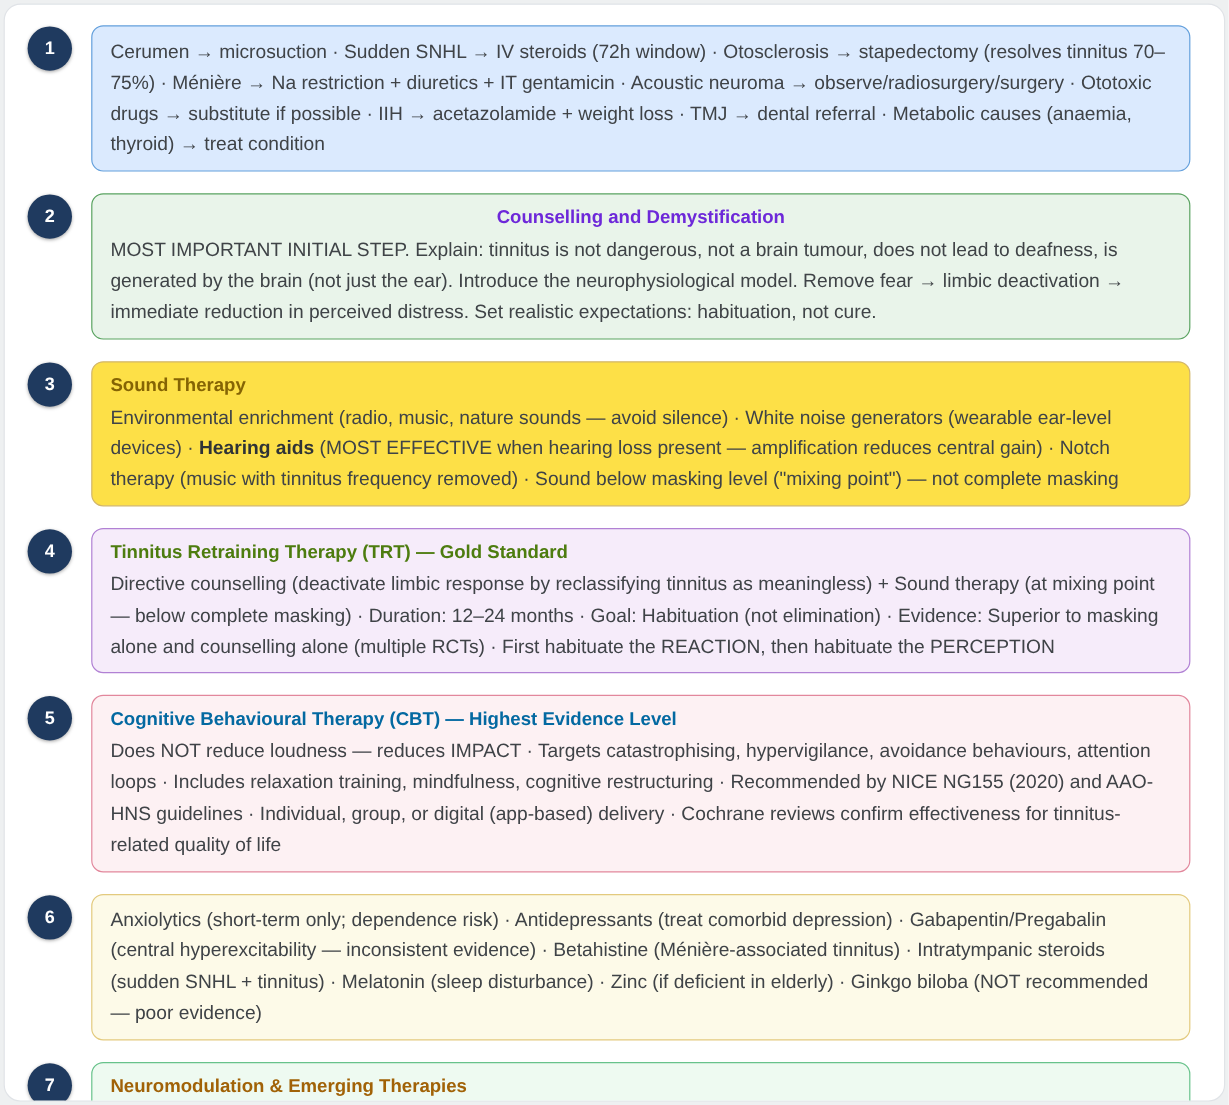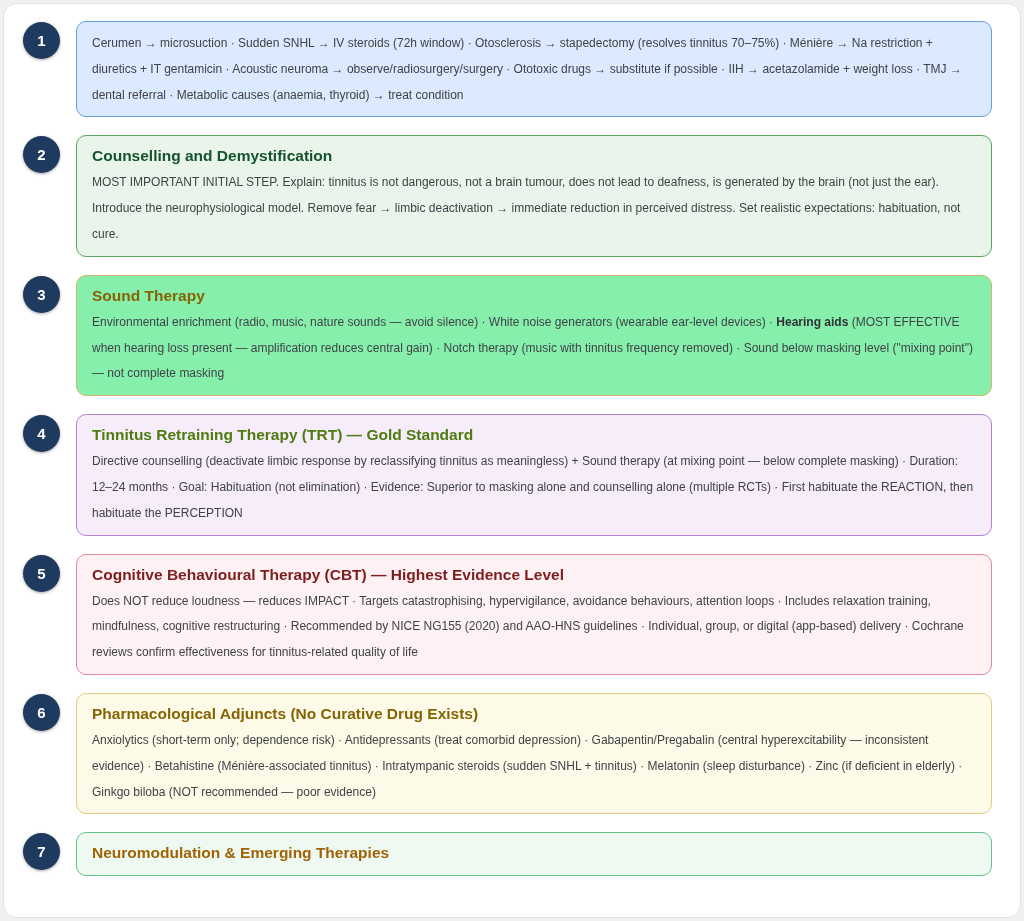--- a/index.html
+++ b/index.html
@@ -46,21 +46,21 @@
     border-radius: 10px;
     padding: 9px 15px 8px 15px;
   }
   .section-title {
     font-size: 15.5px;
     font-weight: bold;
     line-height: 22px;
     margin-bottom: 3px;
   }
   .section-body {
-    font-size: 12px;
+    font-size: 16px;
     line-height: 25.8px;
     color: #3f4347;
   }
   .section-body strong { color: #2f3336; }
 </style>
 </head>
 <body>
 
 <div class="canvas" style="background: rgb(238, 240, 241);">
   <div class="card" style="background: rgb(255, 255, 255); border-color: rgb(224, 227, 231);">
@@ -68,53 +68,52 @@
   <div class="step-row">
     <div class="badge" style="background: rgb(31, 58, 95); color: rgb(255, 255, 255);">1</div>
     <div class="section-card" style="background: rgb(219, 234, 254); border-color: rgb(100, 160, 220);">
       <div class="section-body"><span>Cerumen → microsuction · Sudden SNHL → IV steroids (72h window) · Otosclerosis → stapedectomy (resolves tinnitus 70–75%) · Ménière → Na restriction + diuretics + IT gentamicin · Acoustic neuroma → observe/radiosurgery/surgery · Ototoxic drugs → substitute if possible · IIH → acetazolamide + weight loss · TMJ → dental referral · Metabolic causes (anaemia, thyroid) → treat condition</span></div>
     </div>
   </div>
 
   <div class="step-row">
     <div class="badge" style="background: rgb(31, 58, 95); color: rgb(255, 255, 255);">2</div>
     <div class="section-card" style="background: rgb(233, 244, 234); border-color: rgb(90, 163, 97);">
-      <div class="section-title" style="color: #14532d;">Counselling and Demystification</div>
+      <div class="section-title" style="color: #6d28d9; text-align: center;">Counselling and Demystification</div>
       <div class="section-body"><span>MOST IMPORTANT INITIAL STEP. Explain: tinnitus is not dangerous, not a brain tumour, does not lead to deafness, is generated by the brain (not just the ear). Introduce the neurophysiological model. Remove fear → limbic deactivation → immediate reduction in perceived distress. Set realistic expectations: habituation, not cure.</span></div>
     </div>
   </div>
 
   <div class="step-row">
     <div class="badge" style="background: rgb(31, 58, 95); color: rgb(255, 255, 255);">3</div>
-    <div class="section-card" style="background: #86efac; border-color: rgb(210, 182, 106);">
+    <div class="section-card" style="background: #fde047; border-color: rgb(210, 182, 106);">
       <div class="section-title" style="color: rgb(133, 100, 4);">Sound Therapy</div>
       <div class="section-body"><span>Environmental enrichment (radio, music, nature sounds — avoid silence) · White noise generators (wearable ear-level devices) · </span><strong>Hearing aids</strong><span> (MOST EFFECTIVE when hearing loss present — amplification reduces central gain) · Notch therapy (music with tinnitus frequency removed) · Sound below masking level ("mixing point") — not complete masking</span></div>
     </div>
   </div>
 
   <div class="step-row">
     <div class="badge" style="background: rgb(31, 58, 95); color: rgb(255, 255, 255);">4</div>
     <div class="section-card" style="background: rgb(246, 236, 250); border-color: rgb(177, 129, 212);">
       <div class="section-title" style="color: #4d7c0f;">Tinnitus Retraining Therapy (TRT) — Gold Standard</div>
       <div class="section-body"><span>Directive counselling (deactivate limbic response by reclassifying tinnitus as meaningless) + Sound therapy (at mixing point — below complete masking) · Duration: 12–24 months · Goal: Habituation (not elimination) · Evidence: Superior to masking alone and counselling alone (multiple RCTs) · First habituate the REACTION, then habituate the PERCEPTION</span></div>
     </div>
   </div>
 
   <div class="step-row">
     <div class="badge" style="background: rgb(31, 58, 95); color: rgb(255, 255, 255);">5</div>
     <div class="section-card" style="background: rgb(253, 241, 243); border-color: rgb(226, 135, 156);">
-      <div class="section-title" style="color: #7f1d1d;">Cognitive Behavioural Therapy (CBT) — Highest Evidence Level</div>
+      <div class="section-title" style="color: #0369a1;">Cognitive Behavioural Therapy (CBT) — Highest Evidence Level</div>
       <div class="section-body"><span>Does NOT reduce loudness — reduces IMPACT · Targets catastrophising, hypervigilance, avoidance behaviours, attention loops · Includes relaxation training, mindfulness, cognitive restructuring · Recommended by NICE NG155 (2020) and AAO-HNS guidelines · Individual, group, or digital (app-based) delivery · Cochrane reviews confirm effectiveness for tinnitus-related quality of life</span></div>
     </div>
   </div>
 
   <div class="step-row">
     <div class="badge" style="background: rgb(31, 58, 95); color: rgb(255, 255, 255);">6</div>
     <div class="section-card" style="background: rgb(253, 250, 232); border-color: rgb(227, 202, 126);">
-      <div class="section-title" style="color: rgb(133, 100, 4);">Pharmacological Adjuncts (No Curative Drug Exists)</div>
       <div class="section-body"><span>Anxiolytics (short-term only; dependence risk) · Antidepressants (treat comorbid depression) · Gabapentin/Pregabalin (central hyperexcitability — inconsistent evidence) · Betahistine (Ménière-associated tinnitus) · Intratympanic steroids (sudden SNHL + tinnitus) · Melatonin (sleep disturbance) · Zinc (if deficient in elderly) · Ginkgo biloba (NOT recommended — poor evidence)</span></div>
     </div>
   </div>
 
   <div class="step-row">
     <div class="badge" style="background: rgb(31, 58, 95); color: rgb(255, 255, 255);">7</div>
     <div class="section-card" style="background: rgb(238, 250, 241); border-color: rgb(103, 194, 139);">
       <div class="section-title" style="color: #a16207;">Neuromodulation &amp; Emerging Therapies</div>
 
     </div>

